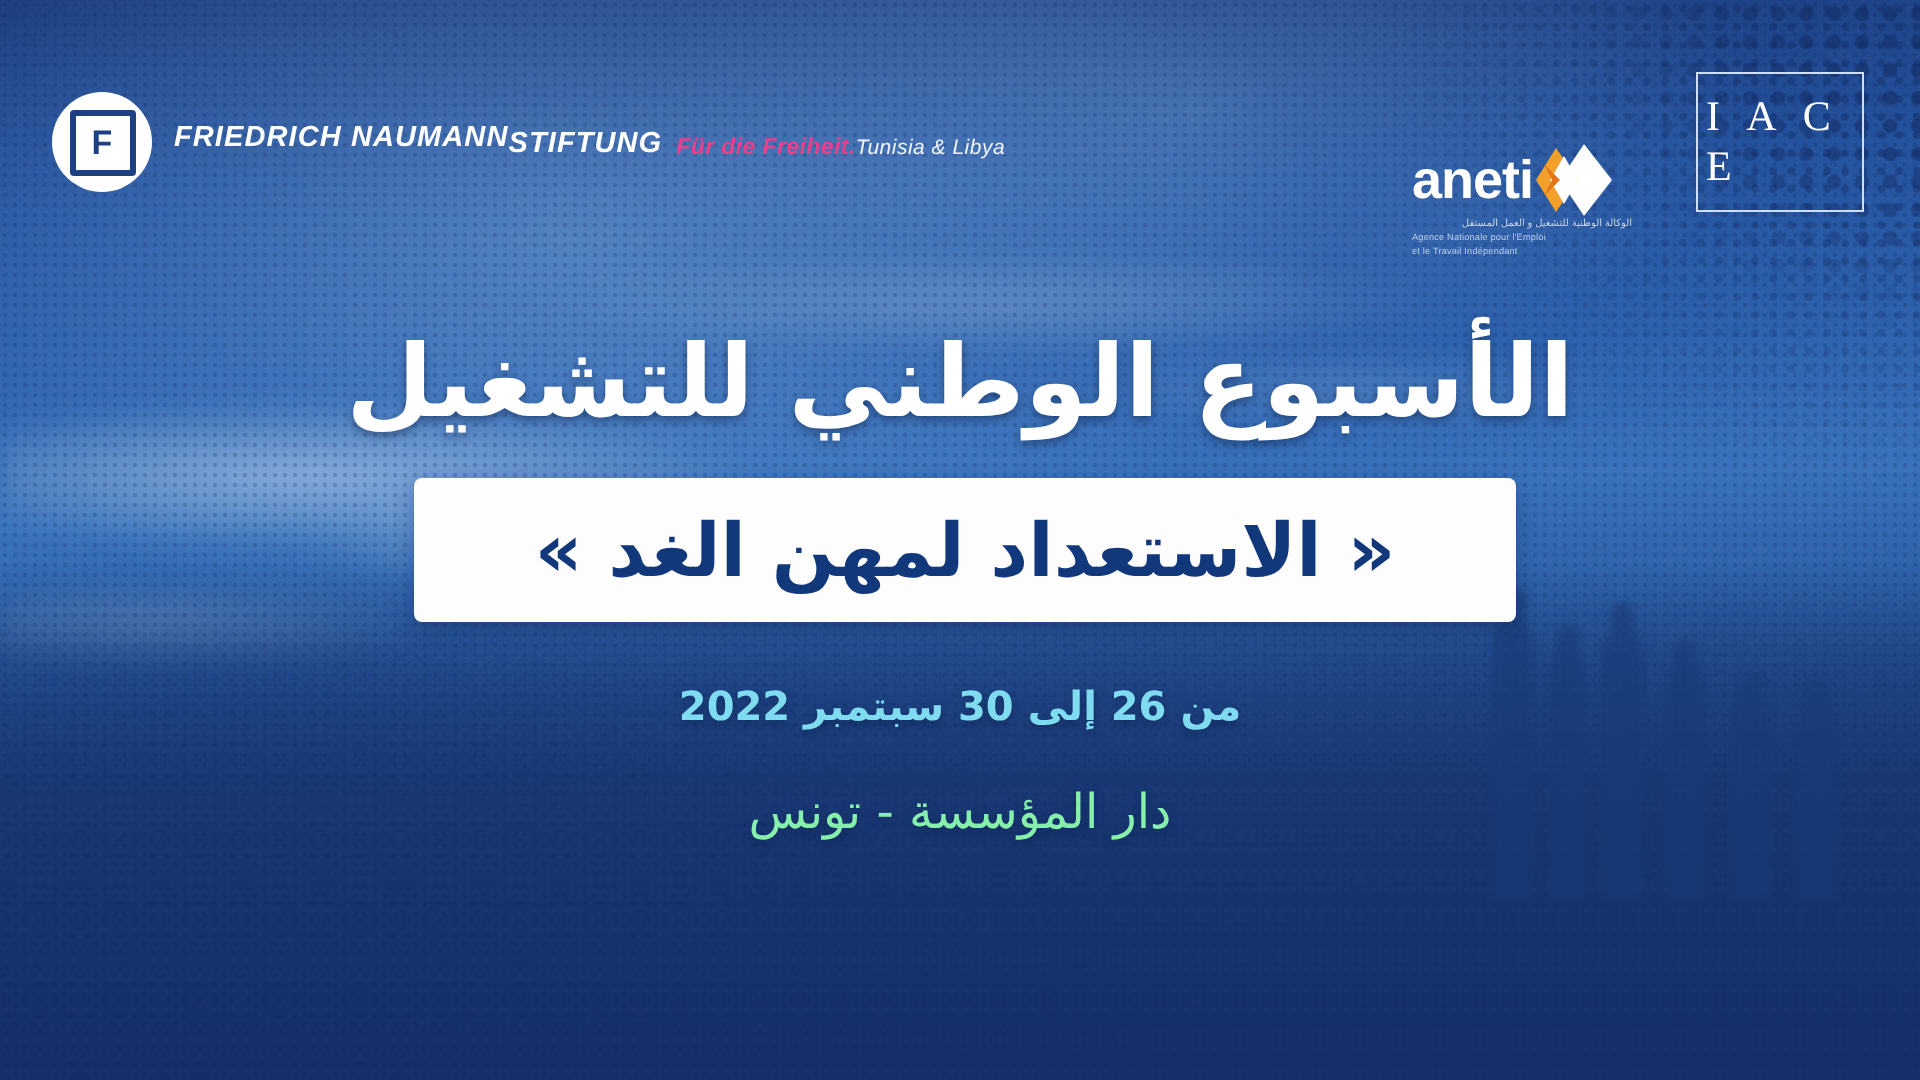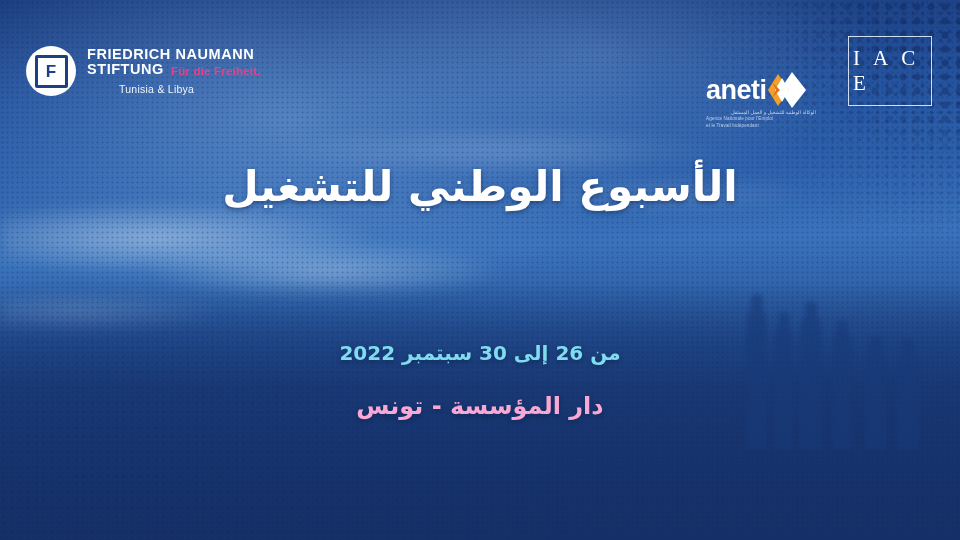--- a/index.html
+++ b/index.html
@@ -98,30 +98,30 @@
   .fnf-mark{
     width:50px;height:50px;border-radius:50%;background:#ffffff;
     display:flex;align-items:center;justify-content:center;flex:0 0 auto;
   }
   .fnf-mark .sq{
     width:27px;height:27px;border:3.4px solid #1d3f84;border-radius:2px;
     display:flex;align-items:center;justify-content:center;
     font-weight:bold;font-size:17px;color:#1d3f84;line-height:1;
     font-family:"Liberation Sans",sans-serif;
   }
-  .fnf-text{display:flex;flex-direction:column;line-height:1.06;}
+  .fnf-text{display:flex;line-height:1.06;font-style:italic;}
   .fnf-l1,.fnf-l2{
     font-family:"Liberation Sans",sans-serif;
     font-weight:bold;font-size:14.5px;letter-spacing:.55px;color:#ffffff;
   }
   .fnf-l2{display:flex;align-items:flex-end;gap:7px;}
   .fnf-slogan{font-size:11.5px;font-weight:bold;color:#e6418a;letter-spacing:.2px;}
   .fnf-region{
     margin-top:7px;font-family:"Liberation Sans",sans-serif;
-    font-size:10.5px;color:#f0f4fb;letter-spacing:.25px;margin-left:32px;
+    font-size:10.5px;color:#f0f4fb;letter-spacing:.25px;
   }
 
   .logo-aneti{position:absolute;left:706px;top:38px;width:110px;margin-top:36px;}
   .aneti-row{position:relative;height:34px;}
   .aneti-word{
     position:absolute;left:0;top:3px;
     font-family:"Liberation Sans",sans-serif;
     font-size:27px;font-weight:bold;letter-spacing:-0.5px;
     color:#ffffff;line-height:1;
     text-transform:lowercase;
@@ -140,21 +140,21 @@
   .logo-iace span{
     font-family:Liberation Serif, serif;
     font-size:21px;letter-spacing:4.5px;color:#ffffff;padding-left:4px;
   }
 
   
   .headline{
     position:absolute;left:0;right:0;top:163px;text-align:center;
     direction:rtl;
     font-family:"DejaVu Sans","Liberation Sans",sans-serif;
-    font-weight:bold;font-size:42px;line-height:1.14;color:#ffffff;
+    font-weight:bold;font-size:50px;line-height:1.14;color:#ffffff;
     letter-spacing:0.5px;
     text-shadow:0 2px 5px rgba(10,28,66,0.45);
   }
 
   .callout{
     position:absolute;left:207px;top:239px;width:551px;height:72px;
     background:#fdfdfd;border-radius:4px;
     box-shadow:0 3px 10px rgba(10,28,66,0.30);
     display:flex;align-items:center;justify-content:center;
   }
@@ -167,21 +167,21 @@
 
   .dateline{
     position:absolute;left:0;right:0;top:341px;text-align:center;direction:rtl;
     font-family:"DejaVu Sans","Liberation Sans",sans-serif;
     font-weight:bold;font-size:20px;color:#7fdcf0;
     text-shadow:0 2px 5px rgba(10,28,66,0.45);
   }
   .placeline{
     position:absolute;left:0;right:0;top:392px;text-align:center;direction:rtl;
     font-family:"DejaVu Sans","Liberation Sans",sans-serif;
-    font-weight:bold;font-size:24px;color:#f9a8d4;
+    font-weight:normal;font-size:24px;color:#86efac;
     text-shadow:0 2px 5px rgba(10,28,66,0.45);
   }
 </style>
 </head>
 <body>
 
 <div id="poster">
 
   <div class="bg-layer bg-sky"></div>
   <div class="bg-layer bg-glow"></div>
@@ -244,18 +244,21 @@
       <div>et le Travail Indépendant</div>
     </div>
   </div>
 
   <div class="logo-iace">
     <span>I A C E</span>
   </div>
 
   <div class="headline">الأسبوع الوطني للتشغيل</div>
 
+  <div class="callout">
+    <span>« الاستعداد لمهن الغد »</span>
+  </div>
 
   <div class="dateline">من 26 إلى 30 سبتمبر 2022</div>
 
   <div class="placeline">دار المؤسسة - تونس</div>
 
 </div>
 
 </body></html>

